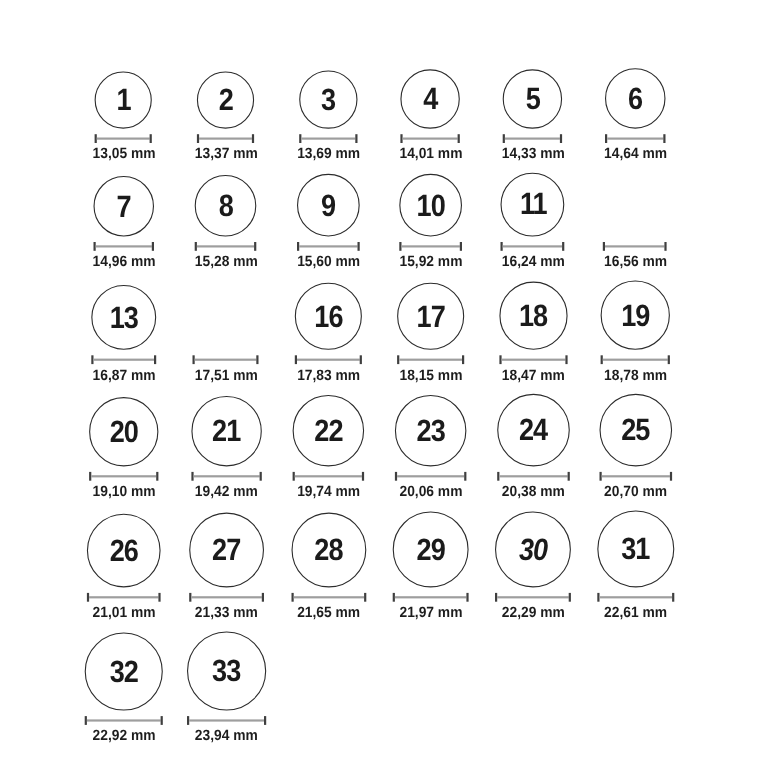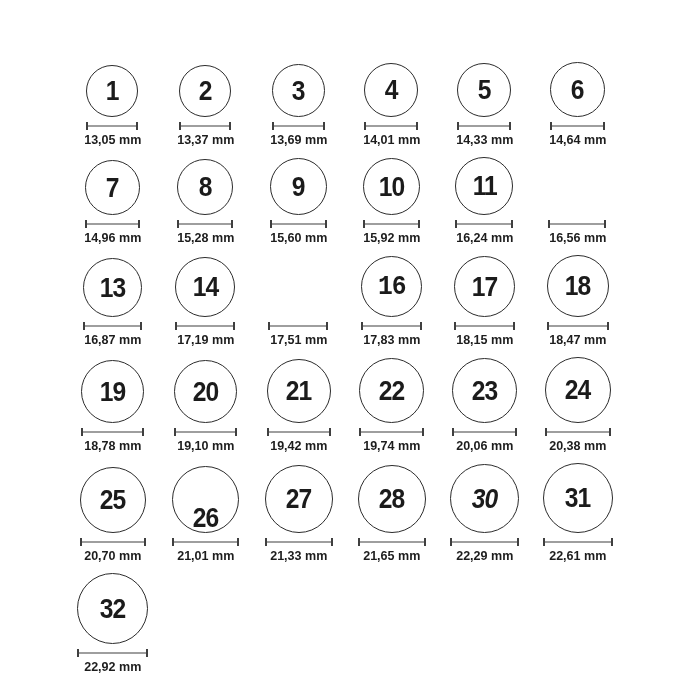--- a/index.html
+++ b/index.html
@@ -229,43 +229,32 @@
       <span class="num">13</span>
     </div>
     <div class="measure" style="width: 59px;">
       <span class="tick"></span>
       <span class="mline"></span>
       <span class="tick"></span>
     </div>
     <div class="mm">16,87 mm</div>
   </div>
 
-  <div class="cell">
-    <div class="circle" style="width: 60px; height: 60px;">
-      <span class="num">14</span>
-    </div>
+
+  <div class="cell">
     <div class="measure" style="width: 60px;">
       <span class="tick"></span>
       <span class="mline"></span>
       <span class="tick"></span>
     </div>
-    <div class="mm">17,19 mm</div>
-  </div>
-
-  <div class="cell">
-    <div class="measure" style="width: 60px;">
-      <span class="tick"></span>
-      <span class="mline"></span>
-      <span class="tick"></span>
-    </div>
     <div class="mm">17,51 mm</div>
   </div>
 
   <div class="cell">
-    <div class="circle" style="width: 61px; height: 61px; font-family: Liberation Mono, monospace;">
+    <div class="circle" style="width: 61px; height: 61px;">
       <span class="num">16</span>
     </div>
     <div class="measure" style="width: 61px;">
       <span class="tick"></span>
       <span class="mline"></span>
       <span class="tick"></span>
     </div>
     <div class="mm">17,83 mm</div>
   </div>
 
@@ -371,21 +360,21 @@
     </div>
     <div class="measure" style="width: 66px;">
       <span class="tick"></span>
       <span class="mline"></span>
       <span class="tick"></span>
     </div>
     <div class="mm">20,70 mm</div>
   </div>
 
   <div class="cell">
-    <div class="circle" style="width: 67px; height: 67px; align-items: flex-end;">
+    <div class="circle" style="width: 67px; height: 67px;">
       <span class="num">26</span>
     </div>
     <div class="measure" style="width: 67px;">
       <span class="tick"></span>
       <span class="mline"></span>
       <span class="tick"></span>
     </div>
     <div class="mm">21,01 mm</div>
   </div>
 
@@ -406,20 +395,31 @@
       <span class="num">28</span>
     </div>
     <div class="measure" style="width: 68px;">
       <span class="tick"></span>
       <span class="mline"></span>
       <span class="tick"></span>
     </div>
     <div class="mm">21,65 mm</div>
   </div>
 
+  <div class="cell">
+    <div class="circle" style="width: 69px; height: 69px;">
+      <span class="num">29</span>
+    </div>
+    <div class="measure" style="width: 69px;">
+      <span class="tick"></span>
+      <span class="mline"></span>
+      <span class="tick"></span>
+    </div>
+    <div class="mm">21,97 mm</div>
+  </div>
 
   <div class="cell">
     <div class="circle" style="width: 69px; height: 69px; font-style: italic;">
       <span class="num">30</span>
     </div>
     <div class="measure" style="width: 69px;">
       <span class="tick"></span>
       <span class="mline"></span>
       <span class="tick"></span>
     </div>
@@ -443,13 +443,24 @@
       <span class="num">32</span>
     </div>
     <div class="measure" style="width: 71px;">
       <span class="tick"></span>
       <span class="mline"></span>
       <span class="tick"></span>
     </div>
     <div class="mm">22,92 mm</div>
   </div>
 
+  <div class="cell">
+    <div class="circle" style="width: 72px; height: 72px;">
+      <span class="num">33</span>
+    </div>
+    <div class="measure" style="width: 72px;">
+      <span class="tick"></span>
+      <span class="mline"></span>
+      <span class="tick"></span>
+    </div>
+    <div class="mm">23,94 mm</div>
+  </div>
 </div>
 
 </body></html>

